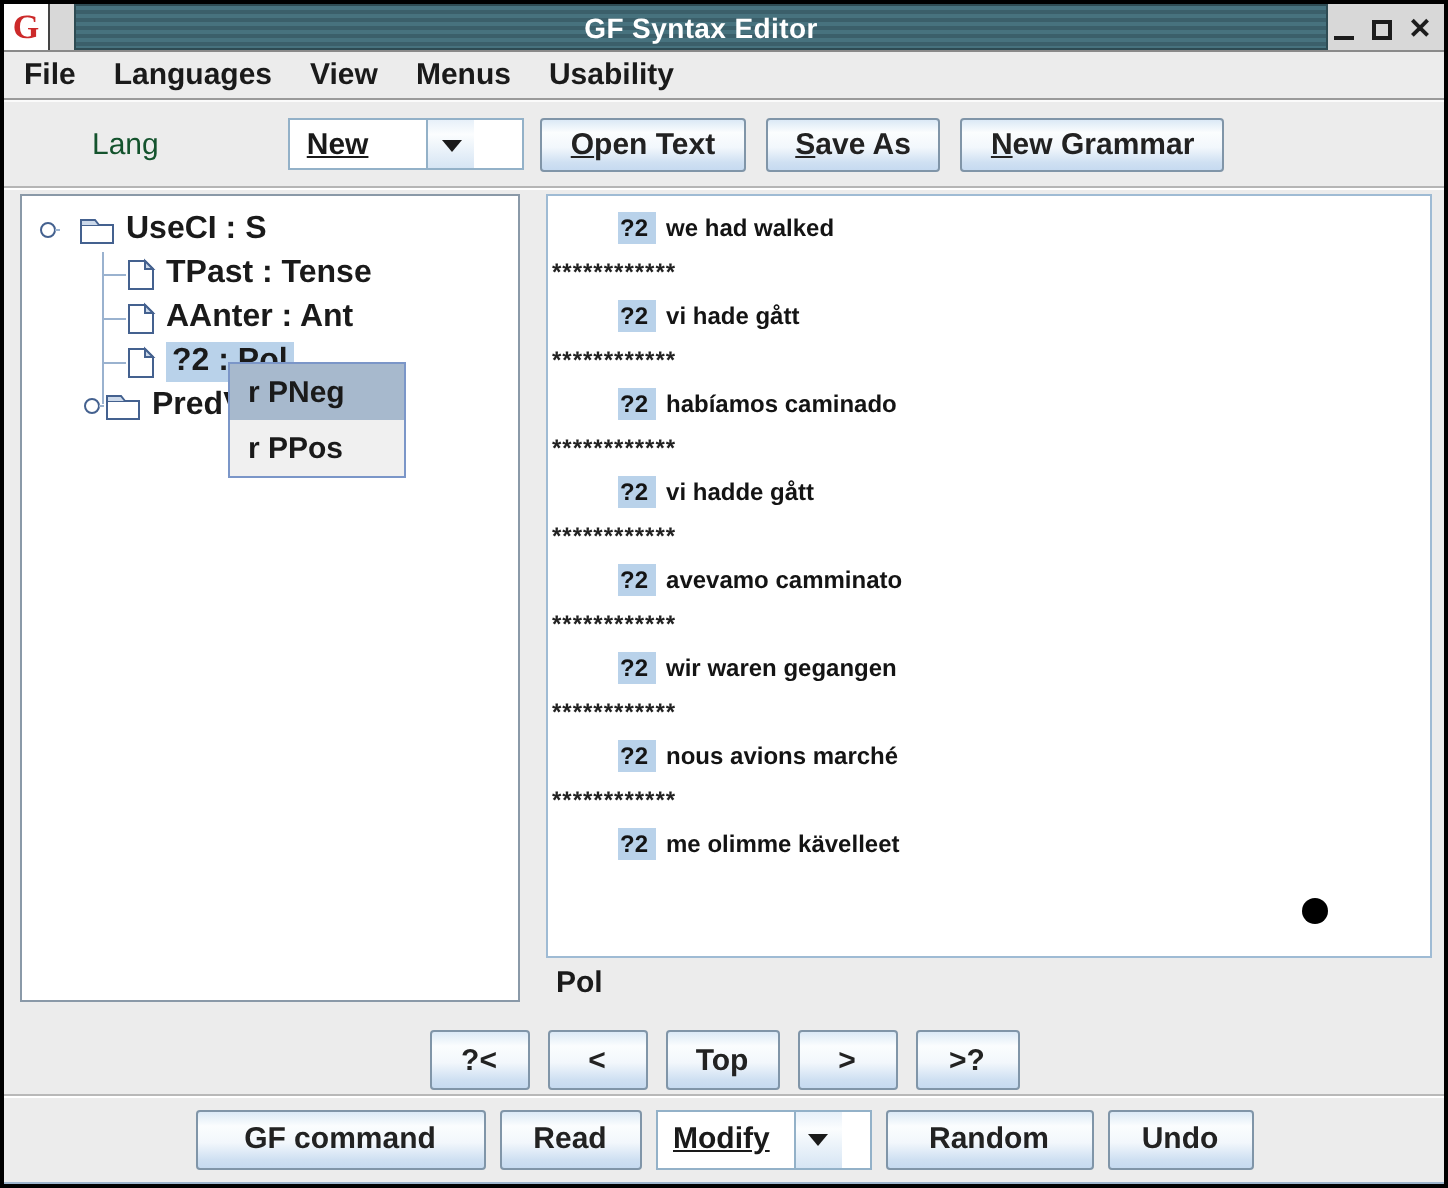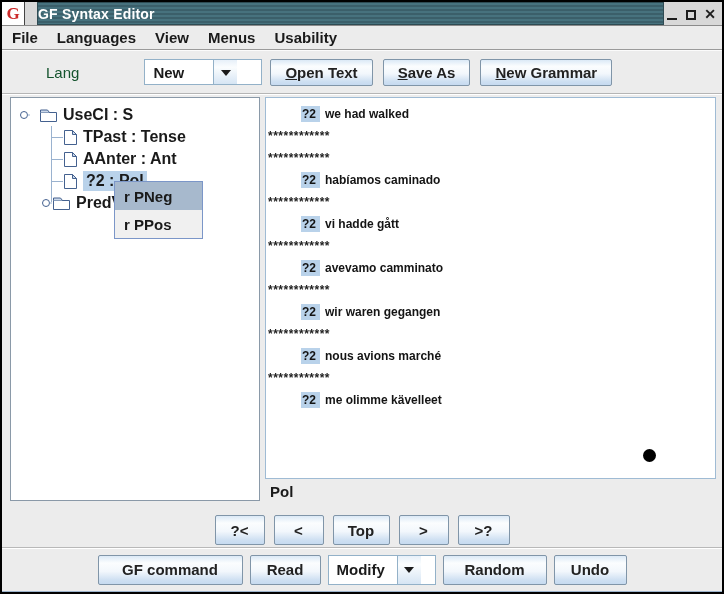--- a/index.html
+++ b/index.html
@@ -5,21 +5,21 @@
   * { box-sizing: border-box; margin: 0; padding: 0; }
   html,body { width:724px; height:594px; }
   body { font-family: "Liberation Sans", sans-serif; background:#ececec; }
 
   .window { width:724px; height:594px; border:2px solid #000; background:#ececec; display:flex; flex-direction:column; }
 
   
   .titlebar { height:24px; display:flex; align-items:stretch; border-bottom:1px solid #8a8a8a; background:#d8d8d8; }
   .logo-box { width:23px; background:#fff; display:flex; align-items:center; justify-content:center; border-right:1px solid #444; }
   .logo { color:#cc2a2a; font-weight:bold; font-size:17px; line-height:17px; font-family:"Liberation Serif", serif; }
-  .title-strip { flex:1; background:repeating-linear-gradient(180deg,#47727e 0px,#47727e 2px,#3b5f6a 2px,#3b5f6a 4px); display:flex; align-items:center; border:1px solid #2e4b53;margin-left:12px; }
+  .title-strip { flex:1; background:repeating-linear-gradient(180deg,#47727e 0px,#47727e 2px,#3b5f6a 2px,#3b5f6a 4px); display:flex; align-items:center; justify-content:center; border:1px solid #2e4b53;margin-left:12px; }
   .title-text { color:#fff; font-weight:bold; font-size:14px; letter-spacing:.2px; }
   .win-controls { width:58px; display:flex; align-items:center; justify-content:flex-end; gap:7px; padding-right:6px; background:#d8d8d8; }
   .wc { display:inline-flex; align-items:flex-end; justify-content:center; width:12px; height:12px; cursor:default; }
   .wc-min i { display:block; width:10px; height:2px; background:#1c1c1c; }
   .wc-max i { display:block; width:10px; height:10px; border:2px solid #1c1c1c; }
   .wc-close { font-size:14px; font-weight:bold; color:#1c1c1c; line-height:12px; align-items:center; }
 
   
   .menubar { height:24px; background:#ececec; display:flex; align-items:center; padding-left:10px; border-bottom:1px solid #9a9a9a; }
   .menu-item { font-weight:bold; font-size:15px; color:#1a1a1a; margin-right:19px; cursor:default; }
@@ -28,29 +28,29 @@
   .toolbar { height:44px; background:#ececec; display:flex; align-items:center; padding-left:44px; border-top:1px solid #fbfbfb; border-bottom:1px solid #b5b5b5; box-shadow:0 1px 0 #fff; }
   .lang-label { font-weight:normal; font-size:15px; color:#14532d; margin-right:65px; }
 
   .btn { display:inline-flex; align-items:center; justify-content:center;
          font-family:"Liberation Sans", sans-serif; font-weight:bold; font-size:15px; color:#222;
          background:linear-gradient(to bottom,#dbe9f6 0%,#fbfdfe 25%,#f2f7fc 55%,#cfe0f2 85%,#c6daf0 100%);
          border:1px solid #8095a8; border-radius:2px; height:27px; padding:0 14px; cursor:default; white-space:nowrap; }
   .u { text-decoration:underline; }
 
   .combo { display:inline-flex; align-items:stretch; height:26px; border:1px solid #93b1c8; background:#fff; cursor:default; }
-  .combo-val { display:flex; align-items:center; padding:12px 8px; font-weight:bold; font-size:15px; color:#1a1a1a; background:#fff; min-width:68px; }
+  .combo-val { display:flex; align-items:center; padding:12px 8px; font-weight:bold; font-size:15px; color:#1a1a1a; background:#fff; min-width:68px;text-decoration:underline; }
   .combo-arrow { width:24px; display:flex; align-items:center; justify-content:center; border-left:1px solid #93b1c8;
                  background:linear-gradient(to bottom,#e7f0f9 0%,#fbfdfe 30%,#d6e5f4 100%); }
   .combo-arrow b { width:0; height:0; border:5px solid transparent; border-top:6px solid #1a1a1a; margin-top:6px; }
   .toolbar .combo { width:118px; margin-right:8px; }
   .toolbar .btn { margin-right:10px; }
 
   
-  .main { height:415px; display:flex; padding:3px 6px 0 8px; gap:5px; }
+  .main { height:415px; display:flex; padding:3px 6px 0 8px; gap:13px; }
 
   .tree-panel { position:relative; width:250px; height:404px; background:#fff; border:1px solid #8a99a8; padding-top:6px; overflow:visible; }
   .vline { position:absolute; left:40px; top:28px; height:76px; border-left:1px solid #9ab2cf; }
   .trow { height:22px; display:flex; align-items:center; font-weight:bold; font-size:16px; color:#1a1a1a; white-space:nowrap; cursor:default; }
   .trow .tlabel { margin-left:5px; }
   .trow-root { padding-left:8px; }
   .trow-child { margin-left:52px; position:relative; }
   .trow-child::before { content:""; position:absolute; left:-12px; top:11px; width:12px; border-top:1px solid #9ab2cf; }
   .trow-pred { padding-left:30px; }
   .sel-label { background:#b9d2ea; padding:1px 3px; }
@@ -196,20 +196,21 @@
         <div class="popup-item">r PPos</div>
       </div>
     </div>
 
     <div class="right-col">
       <div class="text-panel">
 
         <div class="tline"><span class="hl">?2</span><span>we had walked</span></div>
         <div class="tsep">************</div>
 
+        <div class="tline"><span class="hl">?2</span><span>vi hade gått</span></div>
         <div class="tsep">************</div>
 
         <div class="tline"><span class="hl">?2</span><span>habíamos caminado</span></div>
         <div class="tsep">************</div>
 
         <div class="tline"><span class="hl">?2</span><span>vi hadde gått</span></div>
         <div class="tsep">************</div>
 
         <div class="tline"><span class="hl">?2</span><span>avevamo camminato</span></div>
         <div class="tsep">************</div>

